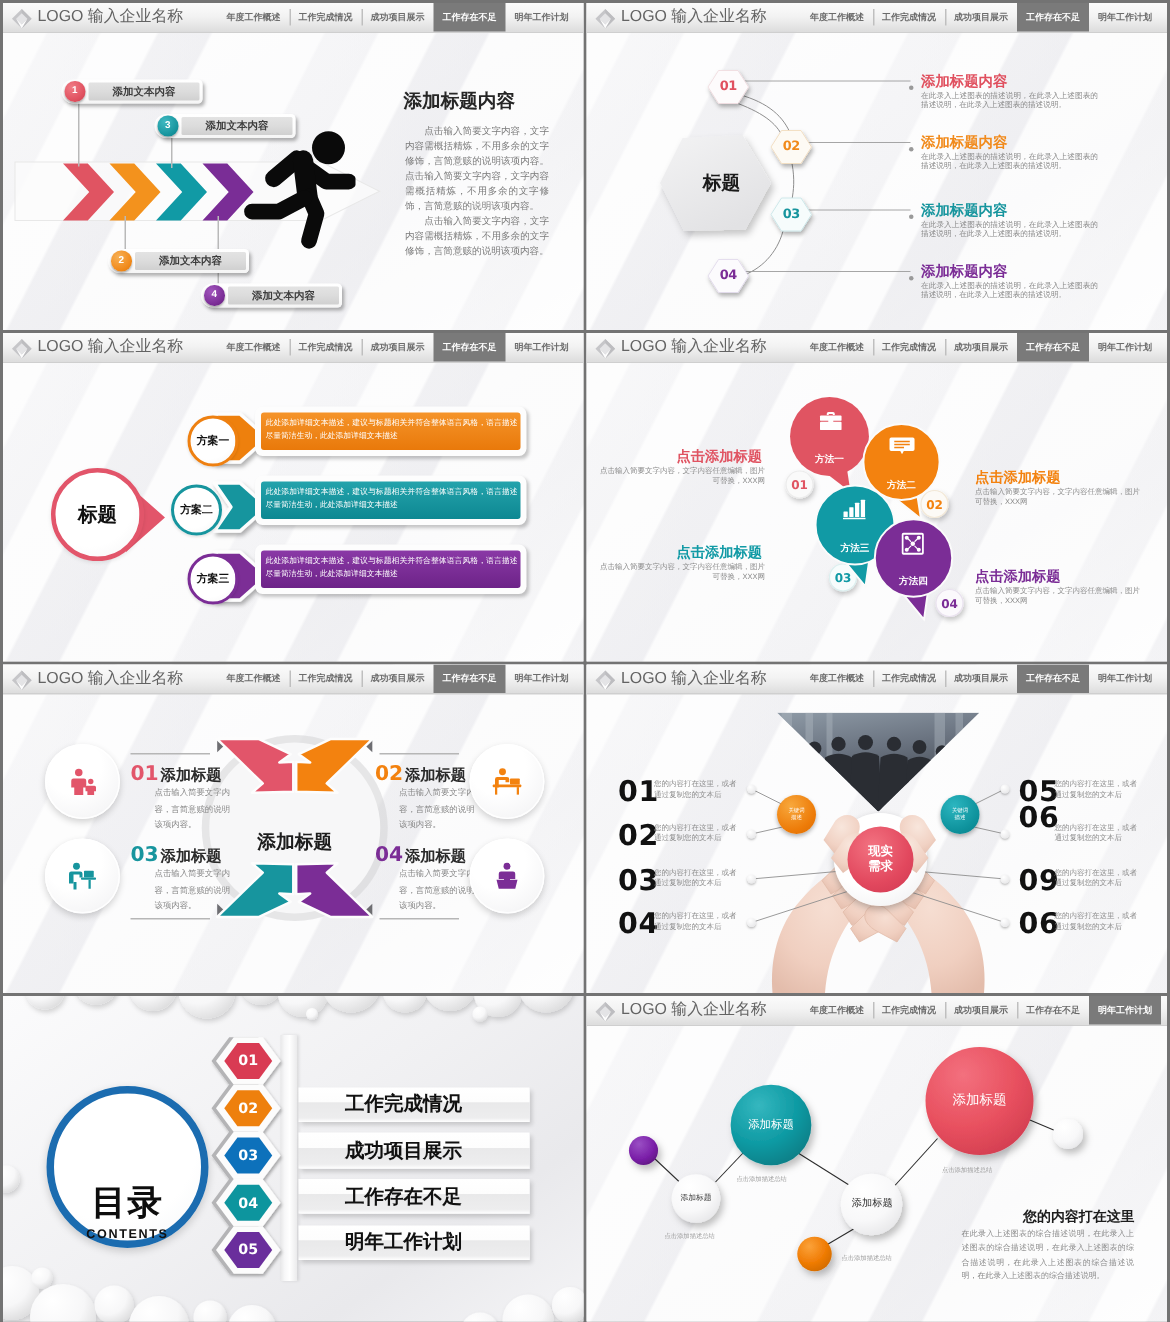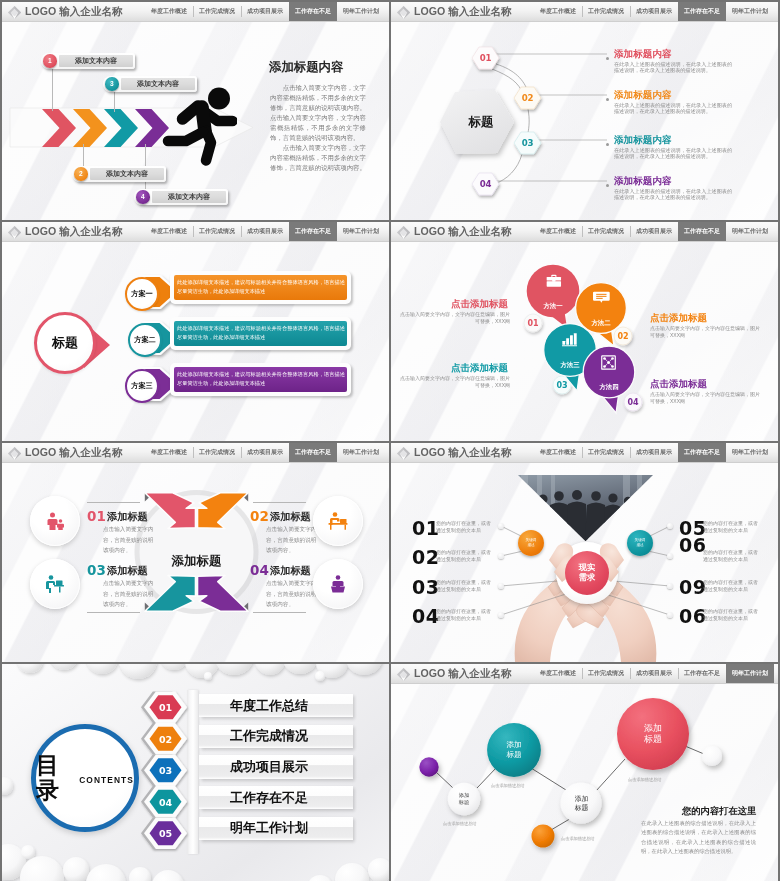--- a/index.html
+++ b/index.html
@@ -16,51 +16,51 @@
         rgba(255,255,255,.8) 68px, rgba(255,255,255,.8) 100px,
         rgba(238,238,241,.5) 102px, rgba(236,236,240,.5) 132px,
         rgba(255,255,255,.75) 134px, rgba(255,255,255,.75) 165px),
      linear-gradient(150deg,#f8f8f9 0%, #f4f4f6 42%, #f1f1f3 68%, #f9f9fa 100%);}
 
   
   .hdr{position:absolute;left:0;right:0;top:0;height:19px;
        background:linear-gradient(180deg,#fbfbfb 0%,#f3f3f3 45%,#eaeaea 70%,#dddddd 100%);
        display:flex;align-items:center;border-bottom:1px solid #cfcfcf;z-index:40;}
   .hdr .lg{margin-left:5px;width:14px;height:14px;flex:0 0 auto;}
-  .hdr .bname{margin-left:4px;font-size:10.6px;color:#636363;font-weight:bold;letter-spacing:0px;white-space:nowrap;line-height:1;}
+  .hdr .bname{margin-left:4px;font-size:10.6px;color:#636363;font-weight:normal;letter-spacing:0px;white-space:nowrap;line-height:1;}
   .hdr .navs{margin-left:auto;margin-right:4px;display:flex;align-items:stretch;height:19px;}
   .navi{display:flex;align-items:center;padding:0 6px;font-size:6px;color:#6b6b6b;font-weight:bold;white-space:nowrap;position:relative;letter-spacing:0;}
   .navi+.navi:before{content:"";position:absolute;left:0;top:4px;bottom:4px;width:1px;background:#bfbfbf;}
   .navi.on{background:#7a7a7a;color:#fff;}
   .navi.on:before,.navi.on+.navi:before{display:none;}
 
   
   .s1-lbl{position:absolute;height:16px;border-radius:8px 3px 3px 8px;
      background:linear-gradient(180deg,#ffffff 0%,#fdfdfd 55%,#f5f5f5 100%);
      box-shadow:1.5px 2px 2.5px rgba(0,0,0,.3);z-index:12;}
   .s1-lbl .inner{position:absolute;left:18px;right:2px;top:2px;bottom:2px;border-radius:1px;
      background:linear-gradient(180deg,#e3e3e3 0%,#dcdcdc 50%,#d0d0d0 100%);}
   .s1-lbl .num{position:absolute;left:2px;top:1.2px;width:13.6px;height:13.6px;border-radius:50%;
      display:flex;align-items:center;justify-content:center;color:#fff;font-size:6.6px;font-weight:bold;
      box-shadow:0 1px 1.6px rgba(0,0,0,.35);z-index:3;}
   .s1-lbl .tx{position:absolute;left:18px;right:2px;top:0;bottom:0;display:flex;align-items:center;
      justify-content:center;font-size:7px;color:#3d3d3d;font-weight:bold;z-index:2;}
   .s1-stem{position:absolute;width:1px;background:#b9b9b9;z-index:8;}
   
-  .s8-node{position:absolute;border-radius:50%;display:flex;flex-direction:column;
+  .s8-node{position:absolute;border-radius:50%;display:flex;
      align-items:center;justify-content:center;text-align:center;z-index:12;}
   .s8-cap{position:absolute;font-size:4.2px;color:#9a9a9a;white-space:nowrap;z-index:12;}
   .s8-ttl{position:absolute;font-size:9.3px;font-weight:bold;color:#1d1d1d;white-space:nowrap;z-index:12;}
   .s8-bdy{position:absolute;font-size:5.3px;line-height:9.3px;color:#8a8a8a;text-align:justify;z-index:12;}
 
   
   .s7bg{position:absolute;inset:0;background:linear-gradient(145deg,#fbfbfc 0%,#f1f1f3 45%,#e9e9ec 75%,#f4f4f6 100%);}
   .s7-circ{position:absolute;width:98px;height:98px;border-radius:50%;border:5px solid #1b6cb0;
      background:radial-gradient(circle at 42% 32%,#ffffff 62%,#f4f6f8 100%);
-     display:flex;flex-direction:row;align-items:center;justify-content:flex-end;
+     display:flex;flex-direction:column;align-items:center;justify-content:flex-end;
      box-shadow:0 2px 6px rgba(0,0,0,.18);z-index:12;}
   .s7-circ .t1{font-size:23px;font-weight:bold;color:#0d0d0d;letter-spacing:1px;line-height:1.1;}
   .s7-circ .t2{font-size:8.4px;font-weight:bold;color:#111;letter-spacing:1.1px;margin-top:3px;}
   .s7-bar{position:absolute;height:23.5px;z-index:10;
      background:linear-gradient(180deg,#ffffff 0%,#fdfdfd 42%,#e9e9ea 44%,#ededee 88%,#ffffff 100%);
      box-shadow:1.5px 2px 3px rgba(0,0,0,.16);}
   .s7-bar span{position:absolute;left:0;right:0;top:0;bottom:0;display:flex;align-items:center;
      justify-content:center;font-size:13px;font-weight:bold;color:#111;padding-right:14px;}
   .s7-hexnum{position:absolute;font-size:9.5px;font-weight:bold;color:#fff;z-index:16;text-align:center;
      font-family:"DejaVu Sans",sans-serif;}
@@ -317,21 +317,21 @@
         </g>
       <g filter="url(#s3sh)">
           <path d="M141 100 L158 100 L176 116 L158 132 L141 132 L152 116 Z" fill="#17959e" stroke="#fdfdfd" stroke-width="2.2" stroke-linejoin="round"></path>
         </g>
       <g filter="url(#s3sh)">
           <path d="M141 146 L158 146 L176 162 L158 178 L141 178 L152 162 Z" fill="#7b2d96" stroke="#fdfdfd" stroke-width="2.2" stroke-linejoin="round"></path>
         </g>
     </svg>
     <div class="s3-main" style="left:32px;top:90px">标题</div>
     <div class="s3-circ" style="left:123px;top:55px;border-color:#ee8011">方案一</div>
-    <div class="s3-circ" style="left:126px;top:101px;border-color:#17959e">方案二</div>
+    <div class="s3-circ" style="left:112px;top:101px;border-color:#17959e">方案二</div>
     <div class="s3-circ" style="left:123px;top:147px;border-color:#7b2d96">方案三</div>
     <div class="s3-card" style="left:168px;top:48.5px;width:181px">
       <div class="s3-fill" style="background:linear-gradient(180deg,#f5942a,#e9790a)"></div>
       <div class="s3-txt">此处添加详细文本描述，建议与标题相关并符合整体语言风格，语言描述尽量简洁生动，此处添加详细文本描述</div>
     </div>
     <div class="s3-card" style="left:168px;top:94.5px;width:181px">
       <div class="s3-fill" style="background:linear-gradient(180deg,#24a3ac,#0d8892)"></div>
       <div class="s3-txt">此处添加详细文本描述，建议与标题相关并符合整体语言风格，语言描述尽量简洁生动，此处添加详细文本描述</div>
     </div>
     <div class="s3-card" style="left:168px;top:140.5px;width:181px">
@@ -780,23 +780,20 @@
         <polygon points="142.0,169.3 153.825,153.5 173.175,153.5 185.0,169.3 173.175,185.10000000000002 153.825,185.10000000000002" fill="#fcfcfc"></polygon>
         <polygon points="147.5,169.3 156.3,157.3 170.7,157.3 179.5,169.3 170.7,181.3 156.3,181.3" fill="#6a2f9c"></polygon>
       </g>
     </svg>
     <div class="s7-hexnum" style="left:149px;top:38.3px;width:29px">01</div>
     <div class="s7-hexnum" style="left:149px;top:69.8px;width:29px">02</div>
     <div class="s7-hexnum" style="left:149px;top:101.3px;width:29px">03</div>
     <div class="s7-hexnum" style="left:149px;top:132.8px;width:29px">04</div>
     <div class="s7-hexnum" style="left:149px;top:164.3px;width:29px">05</div>
 
-    <div class="s7-bar" style="left:197px;top:29.8px;width:154px">
-        <span>年度工作总结</span>
-      </div>
     <div class="s7-bar" style="left:197px;top:60.5px;width:154px">
         <span>工作完成情况</span>
       </div>
     <div class="s7-bar" style="left:197px;top:91.2px;width:154px">
         <span>成功项目展示</span>
       </div>
     <div class="s7-bar" style="left:197px;top:121.9px;width:154px">
         <span>工作存在不足</span>
       </div>
     <div class="s7-bar" style="left:197px;top:152.6px;width:154px">

